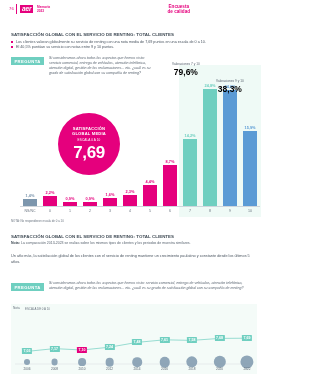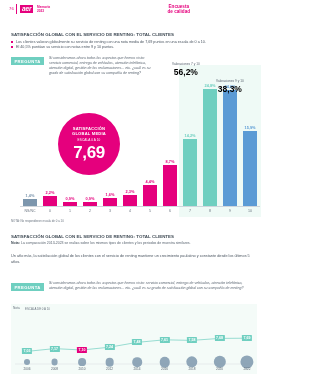--- a/index.html
+++ b/index.html
@@ -229,21 +229,21 @@
         <div class="axlbl">4</div>
         <div class="axlbl">5</div>
         <div class="axlbl">6</div>
         <div class="axlbl">7</div>
         <div class="axlbl">8</div>
         <div class="axlbl">9</div>
         <div class="axlbl">10</div>
       </div>
     <div class="callout" id="co0" style="left: 152px; top: 0px;">
       <div class="co-cap">Valoraciones 7 y 10</div>
-      <div class="co-val">56,2%</div>
+      <div class="co-val">79,6%</div>
     </div>
     <div class="callout" id="co1" style="left: 196px; top: 17px;">
       <div class="co-cap">Valoraciones 9 y 10</div>
       <div class="co-val">38,3%</div>
     </div>
   </div>
 
   <div class="note">NOTA: No respondieron escala de 0 a 10</div>
 
   <div class="sec-title" id="t2">SATISFACCIÓN GLOBAL CON EL SERVICIO DE RENTING: TOTAL CLIENTES</div>

